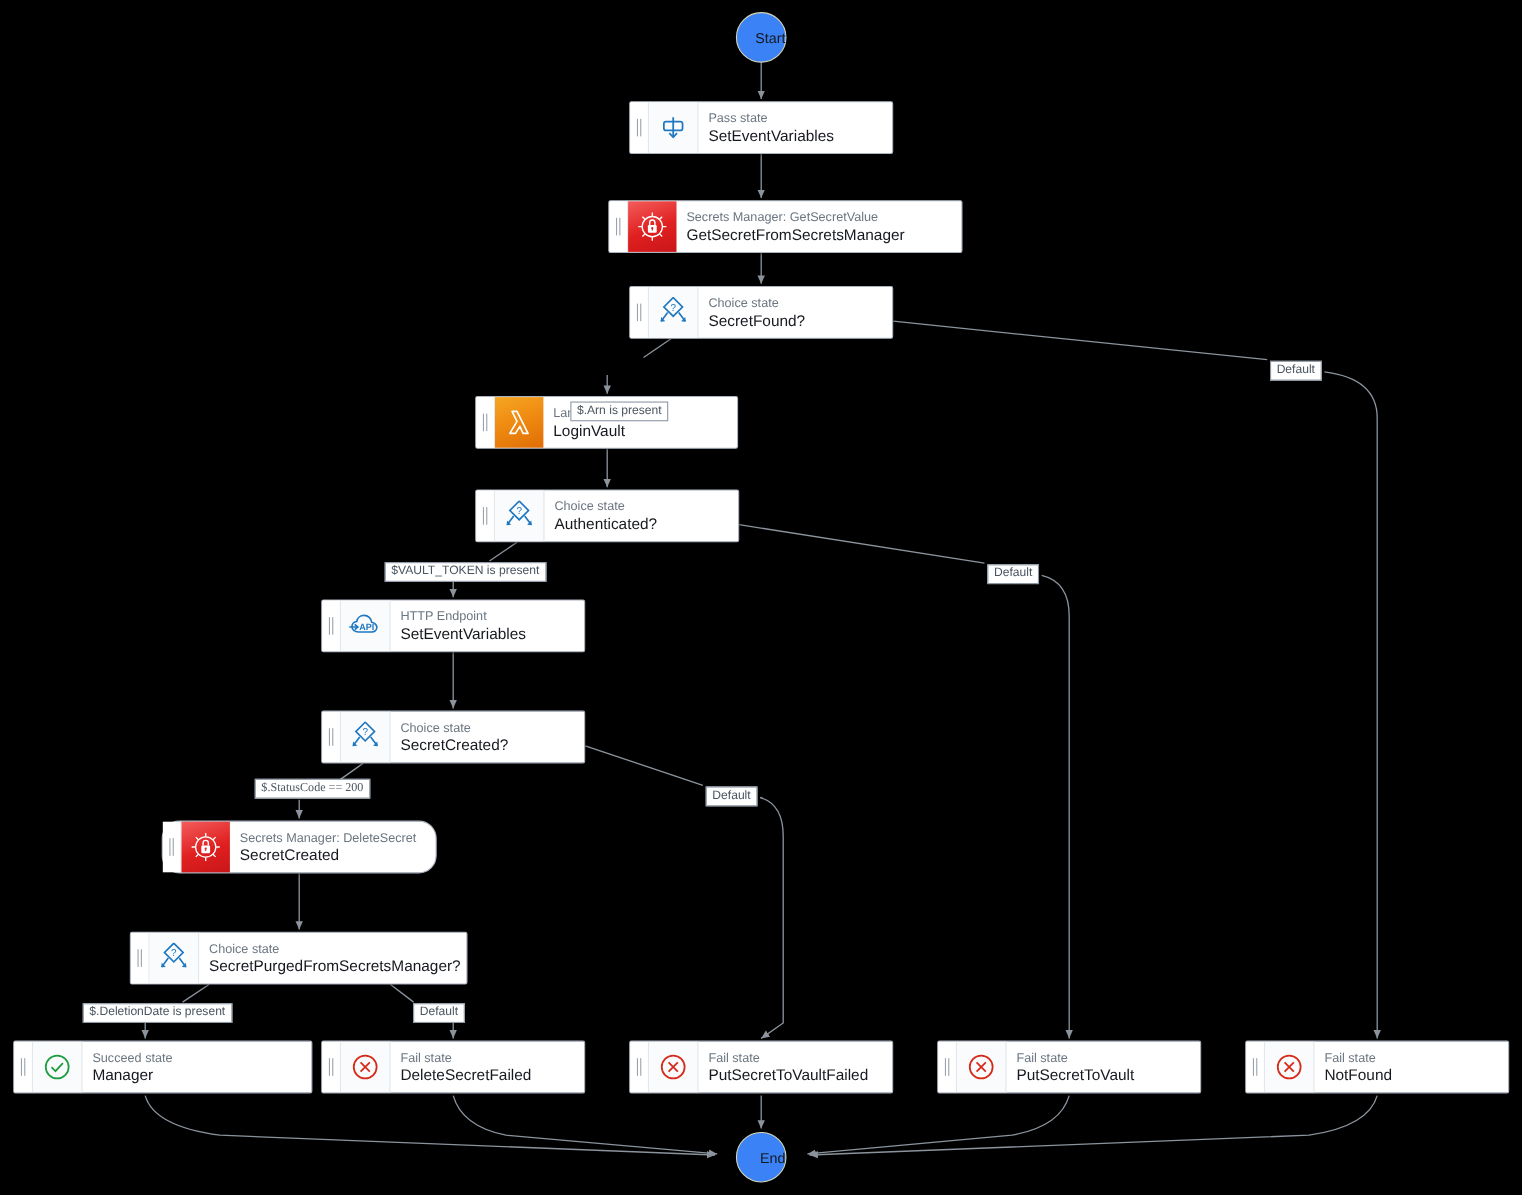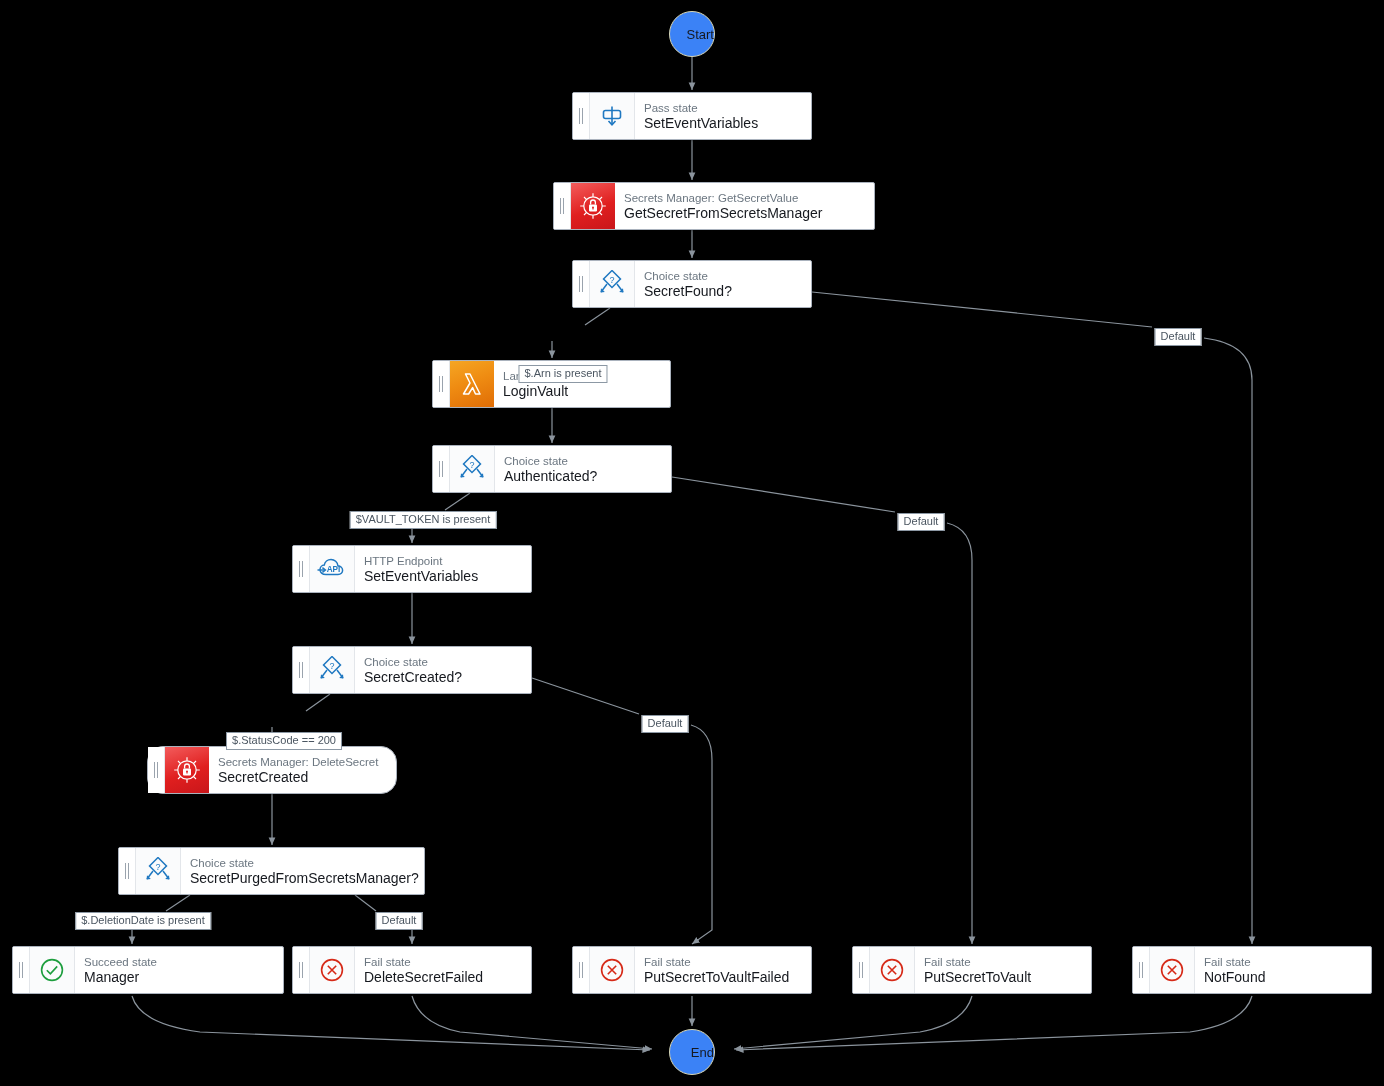--- a/index.html
+++ b/index.html
@@ -451,18 +451,18 @@
     <div class="labels">
       <div class="type">Fail state</div>
       <div class="name">NotFound</div>
     </div>
   </div>
 
   <div class="edge-label" style="left:563px; top:326px;margin-top:39px;">$.Arn is present</div>
   <div class="edge-label" style="left:1178px; top:328px;">Default</div>
   <div class="edge-label" style="left:423px; top:511px;">$VAULT_TOKEN is present</div>
   <div class="edge-label" style="left:921px; top:513px;">Default</div>
-  <div class="edge-label" style="left:284px; top:732px;">$.StatusCode == 200</div>
+  <div class="edge-label" style="left:284px; top:708px;font-family:Liberation Serif, serif;">$.StatusCode == 200</div>
   <div class="edge-label" style="left:665px; top:715px;">Default</div>
   <div class="edge-label" style="left:143px; top:912px;">$.DeletionDate is present</div>
   <div class="edge-label" style="left:399px; top:912px;">Default</div>
 
 </div>
 
 </body></html>

